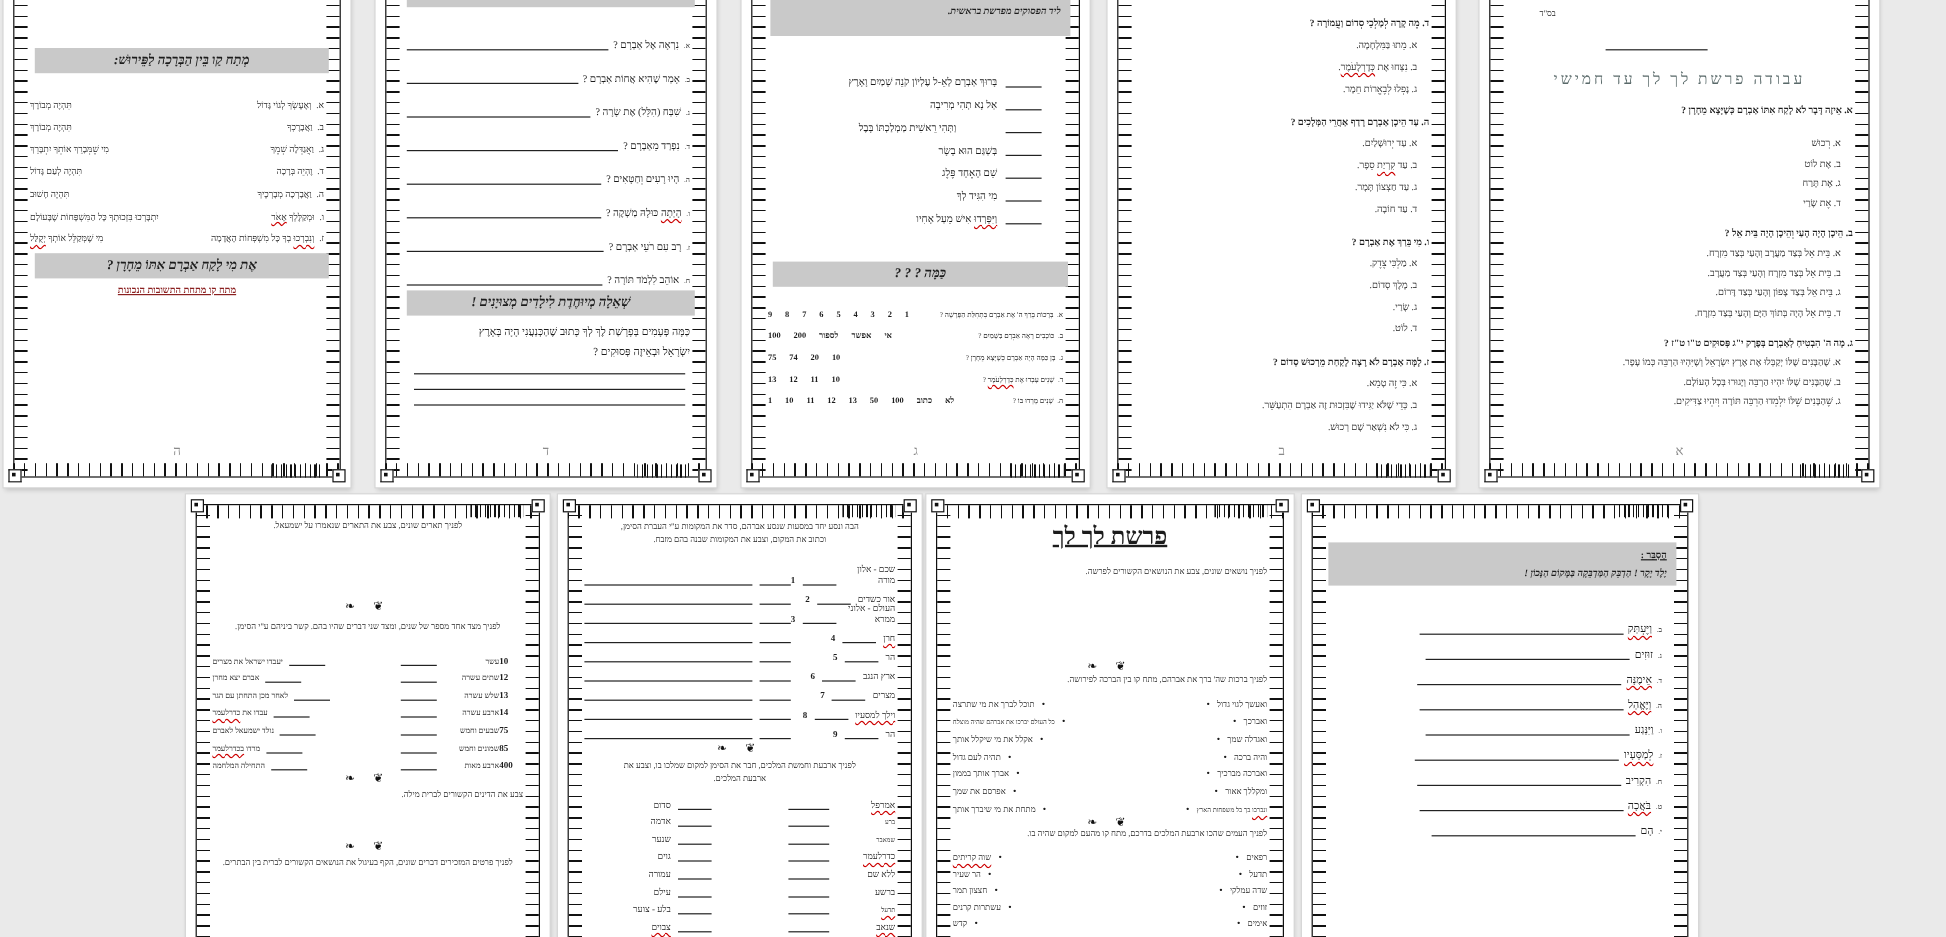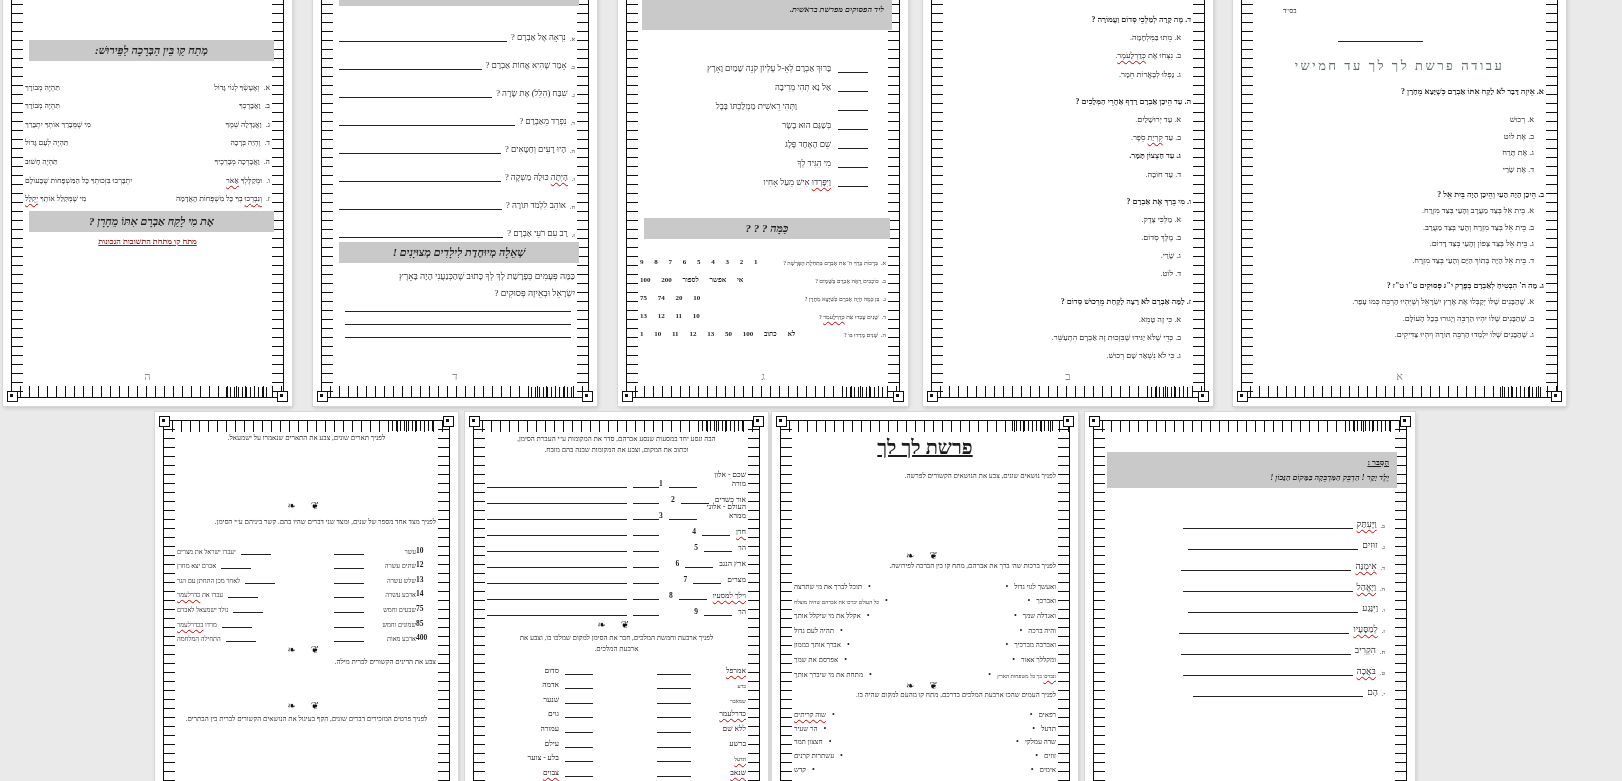--- a/index.html
+++ b/index.html
@@ -162,27 +162,27 @@
       <span style="font-size:6px;margin-left:4px;">ה.</span>
       <span><span>הָיוּ רָעִים וְחַטָּאִים ?</span><span class="sq"></span><span></span></span>
       <span class="fill"></span>
     </div>
       <div class="row" style="height:28px;font-size:8.5px;">
       <span style="font-size:6px;margin-left:4px;">ו.</span>
       <span><span></span><span class="sq">הָיְתָה</span><span> כּוּלָהּ מַשְׁקֶה ?</span></span>
       <span class="fill"></span>
     </div>
       <div class="row" style="height:28px;font-size:8.5px;">
+      <span style="font-size:6px;margin-left:4px;">ז.</span>
+      <span><span>רָב עִם רֹעֵי אַבְרָם ?</span><span class="sq"></span><span></span></span>
+      <span class="fill"></span>
+    </div>
+      <div class="row" style="height:28px;font-size:8.5px;">
       <span style="font-size:6px;margin-left:4px;">ח.</span>
       <span><span>אוֹהֵב לִלְמֹד תּוֹרָה ?</span><span class="sq"></span><span></span></span>
-      <span class="fill"></span>
-    </div>
-      <div class="row" style="height:28px;font-size:8.5px;">
-      <span style="font-size:6px;margin-left:4px;">ז.</span>
-      <span><span>רָב עִם רֹעֵי אַבְרָם ?</span><span class="sq"></span><span></span></span>
       <span class="fill"></span>
     </div>
     </div>
   <div class="ct hdr" style="top:282px;left:26px;right:18px;">שְׁאֵלָה מְיוּחֶדֶת לִילָדִים מְצוּיָנִים !</div>
   <div class="ct" style="top:308px;font-size:9px;text-align:right;line-height:1.9;">
     <span>כַּמָּה פְּעָמִים בְּפָרָשַׁת לֶךְ לְךָ כָּתוּב שֶׁהַכְּנַעֲנִי הָיָה בָּאָרֶץ</span><br><span>יִשְׂרָאֵל וּבְאֵיזֶה פְּסוּקִים ?</span>
   </div>
   <div class="ct" style="top:350px;left:32px;right:26px;border-bottom:1px solid #222;height:1px;"></div>
   <div class="ct" style="top:363px;left:32px;right:26px;border-bottom:1px solid #222;height:1px;"></div>
   <div class="ct" style="top:376px;left:32px;right:26px;border-bottom:1px solid #222;height:1px;"></div>
@@ -294,21 +294,21 @@
     </div>
       <div style="height:18.2px;" class="q">
       <span>ה. עַד הֵיכָן אַבְרָם רָדַף אַחֲרֵי הַמְּלָכִים ?</span><span class="sq"></span><span></span>
     </div>
       <div style="height:18.2px;" class="o">
       <span>א. עַד יְרוּשָׁלַיִם.</span><span class="sq"></span><span></span>
     </div>
       <div style="height:18.2px;" class="o">
       <span>ב. עַד </span><span class="sq">קִרְיַת</span><span> סֵפֶר.</span>
     </div>
-      <div style="height:18.2px;font-weight:bold;" class="o">
+      <div style="height:18.2px;" class="o">
       <span>ג. עַד חַצְצוֹן תָּמָר.</span><span class="sq"></span><span></span>
     </div>
       <div style="height:18.2px;" class="o">
       <span>ד. עַד חוֹבָה.</span><span class="sq"></span><span></span>
     </div>
       <div style="height:18.2px;" class="q">
       <span>ו. מִי בֵּרַךְ אֶת אַבְרָם ?</span><span class="sq"></span><span></span>
     </div>
       <div style="height:18.2px;" class="o">
       <span>א. מַלְכִּי צֶדֶק.</span><span class="sq"></span><span></span>
@@ -417,21 +417,21 @@
       <span></span>
       <span></span>
       <span></span>
       <span></span>
       <span></span>
       <span></span>
       <span></span>
       <span></span>
     </div>
   <div class="ct orn" style="top:88px;">❦ ❧</div>
-  <div class="ct instr" style="top:106px;text-align:right;">לפניך מצד אחד מספר של שנים, ומצד שני דברים שהיו בהם. קשר ביניהם ע"י הסימן.</div>
+  <div class="ct instr" style="top:106px;">לפניך מצד אחד מספר של שנים, ומצד שני דברים שהיו בהם. קשר ביניהם ע"י הסימן.</div>
   <div class="ct" style="top:128px;">
 
   <div class="row" style="height:14.6px;font-size:6.5px;">
       <span class="ltr num" style="width:20px;">10</span>
       <span style="width:52px;">עשר</span>
       <span class="bl" style="width:30px;"></span>
       <span class="sp"></span>
       <span class="bl" style="width:30px;margin-left:5px;"></span>
       <span><span>יעבדו ישראל את מצרים</span><span class="sq"></span><span></span></span>
     </div>

